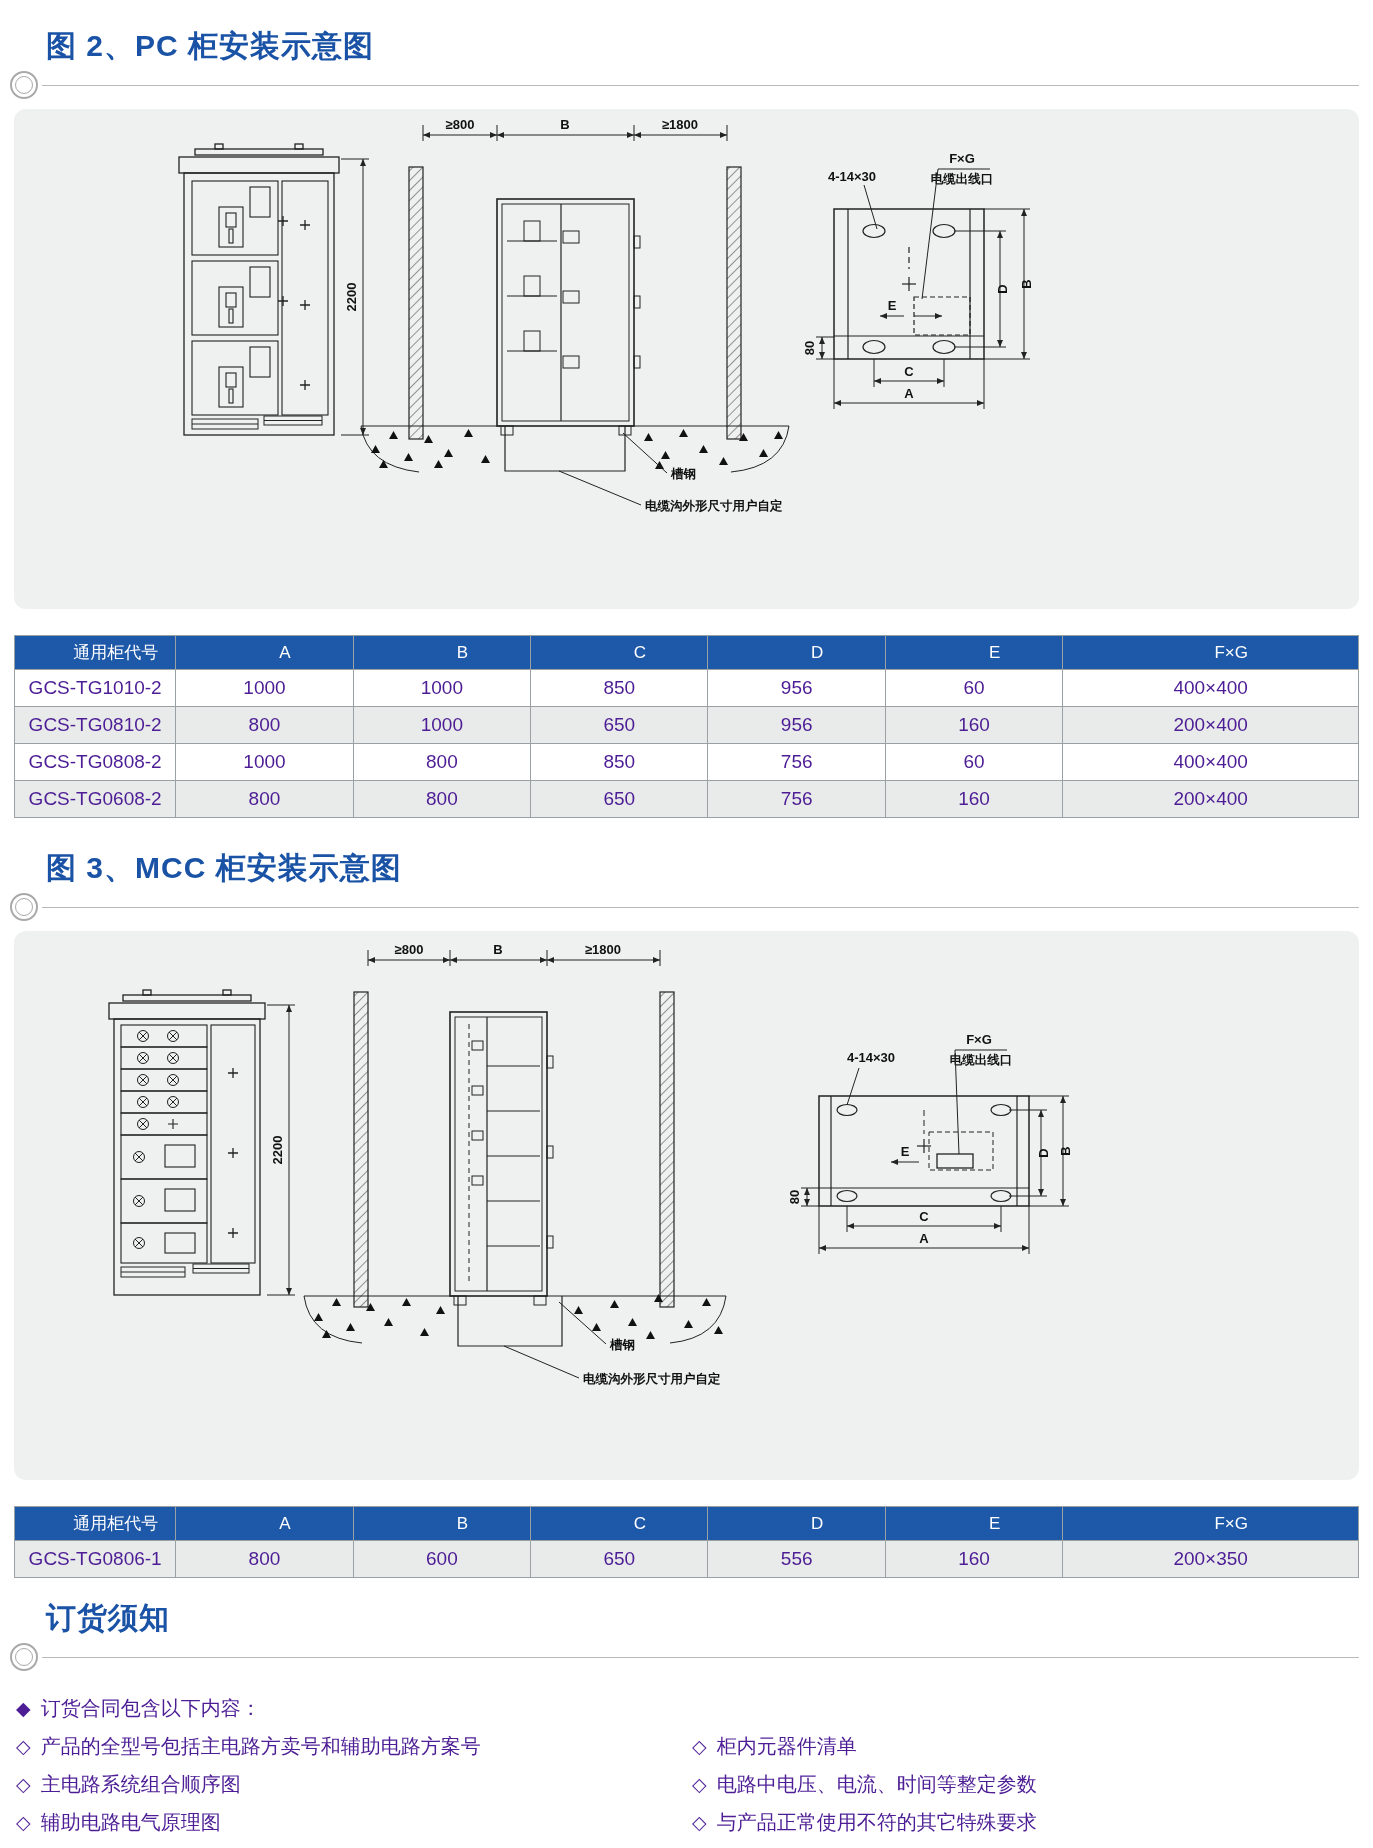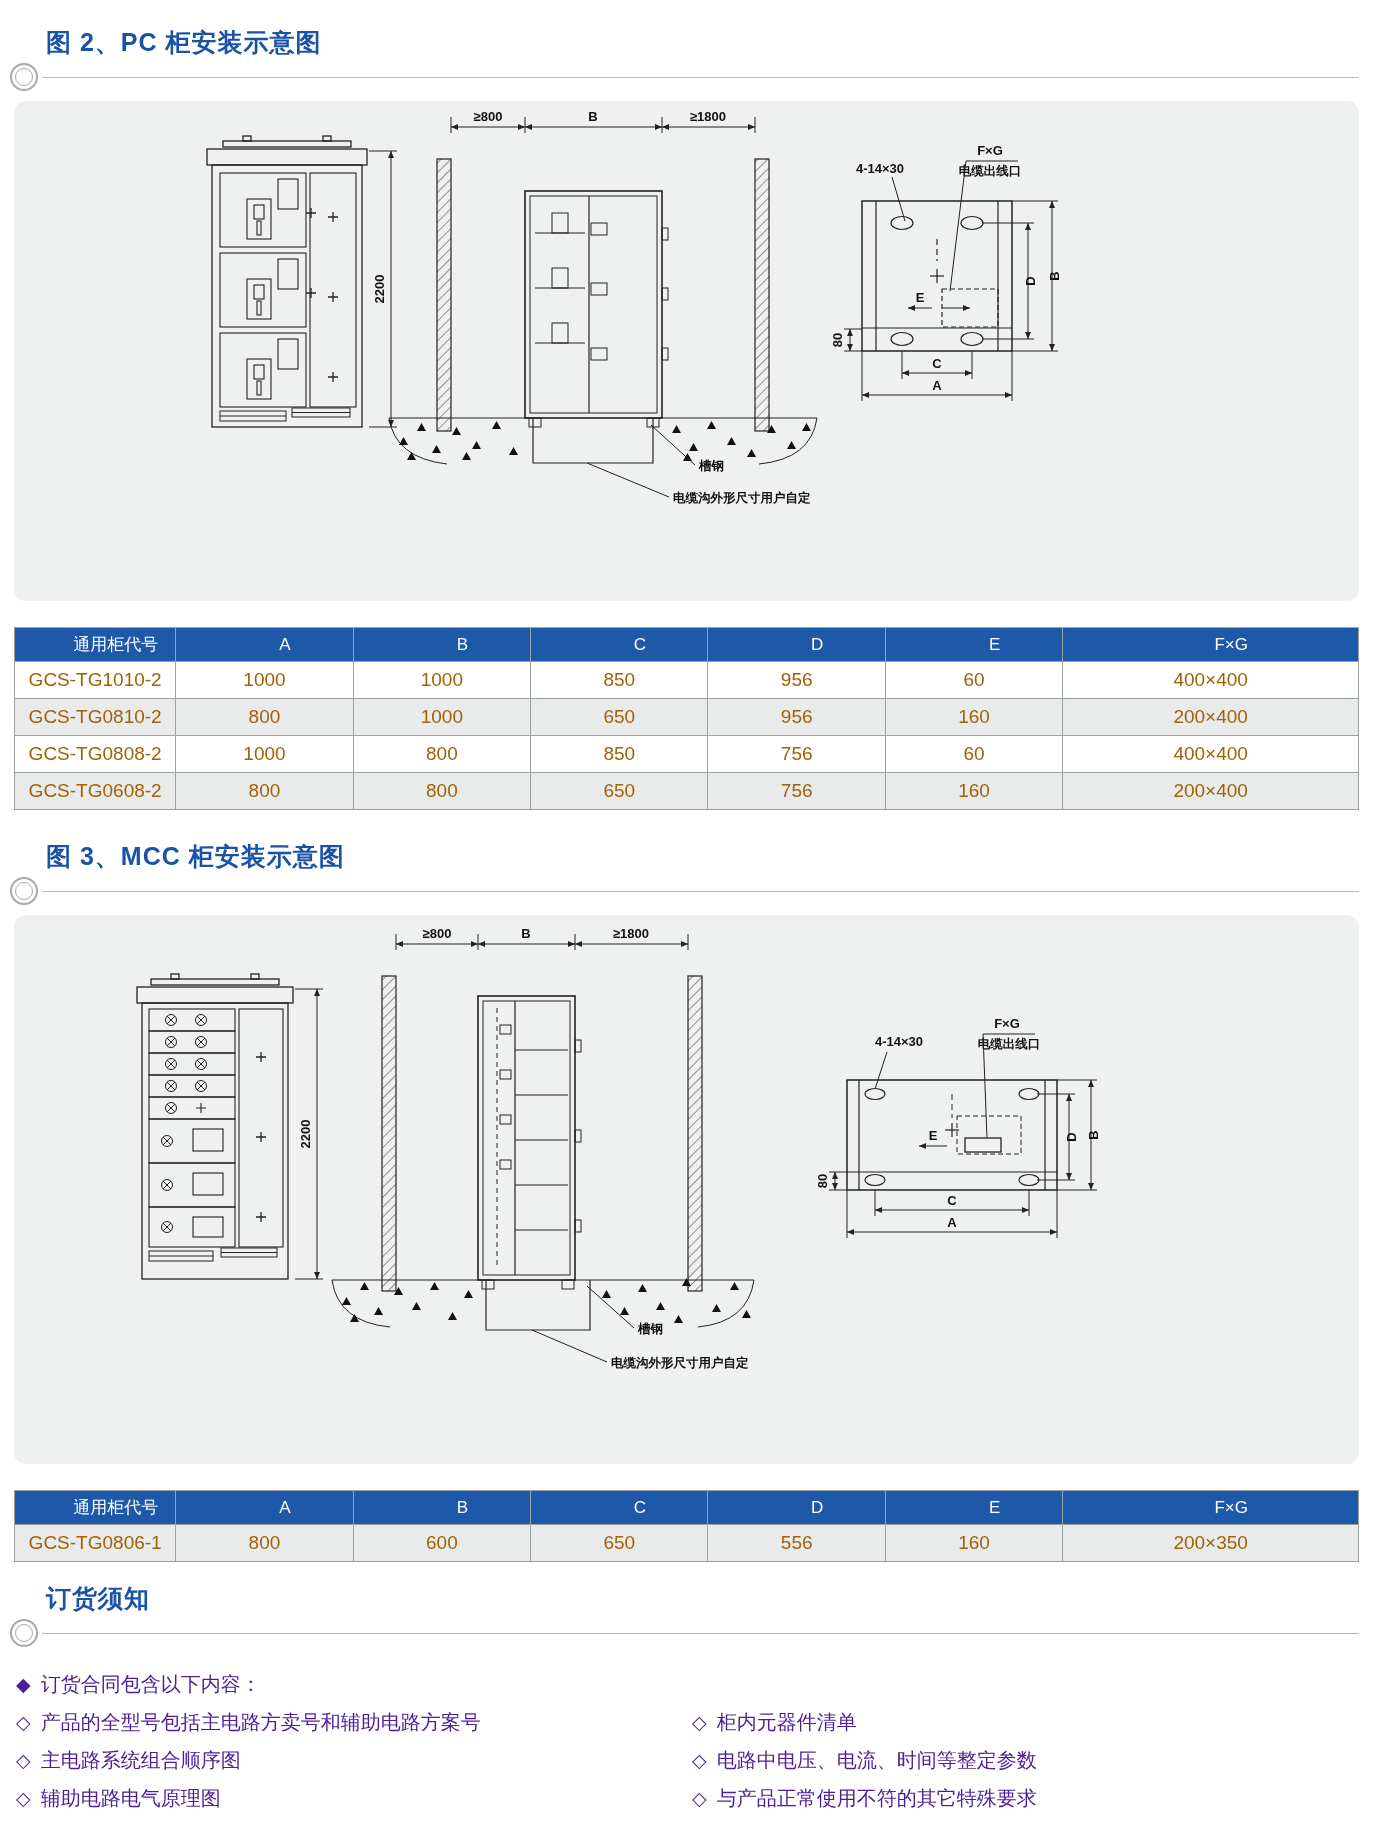--- a/index.html
+++ b/index.html
@@ -4,38 +4,38 @@
 <style>
   * { box-sizing: border-box; margin: 0; padding: 0; }
   html,body { background:#ffffff; }
   body {
     width:1373px; height:1848px; margin:0 auto; position:relative;
     font-family:"Liberation Sans","DejaVu Sans",sans-serif; color:#111;
   }
   .page { padding:26px 14px 0 14px; }
 
   
-  h2.sec-title { color:#1a53a6; font-size:25px; font-weight:bold; margin-left:32px; letter-spacing:1px; }
+  h2.sec-title { color:#1a53a6; font-size:30px; font-weight:bold; margin-left:32px; letter-spacing:1px; }
   .rule { position:relative; height:34px; margin-top:2px; }
   .rule .ring { position:absolute; left:-4px; top:2px; width:28px; height:28px;
                 border:2px solid #a9a9a9; border-radius:50%; background:#fff; }
   .ring::after { content:""; position:absolute; inset:3px; border:1px solid #a9a9a9; border-radius:50%; }
   .rule .line { position:absolute; left:28px; right:0; top:16px; border-top:1px solid #b9b9b9; }
 
   
-  .panel { background:#eff0f0; border-radius:12px; margin-top:6px; overflow:hidden;padding-left:28px; }
+  .panel { background:#eff0f0; border-radius:12px; margin-top:6px; overflow:hidden; }
 
   
   table.dims { width:100%; border-collapse:collapse; margin-top:26px; table-layout:fixed; }
   table.dims th {
     background:#1d58a9; color:#ffffff; font-weight:normal; font-size:17px;
     height:34px; border:1px solid #9aa1a5; text-align:center;padding-left:41px;
   }
   table.dims td {
-    font-size:19px; height:37px; border:1px solid #9aa1a5; text-align:center; color:#a16207;
+    font-size:19px; height:37px; border:1px solid #9aa1a5; text-align:center; color:#4c1d95;
   }
   table.dims tr.alt td { background:#e9eaea; }
 
   
   .notes { margin-top:14px; padding-left:2px; }
   .note-row { display:grid; grid-template-columns:676px 1fr; align-items:center; height:38px; }
   .note-item { font-size:20px; color:#4c1d95; white-space:nowrap; }
   .note-item .blt { display:inline-block; margin-right:10px; font-size:19px; }
 
   

